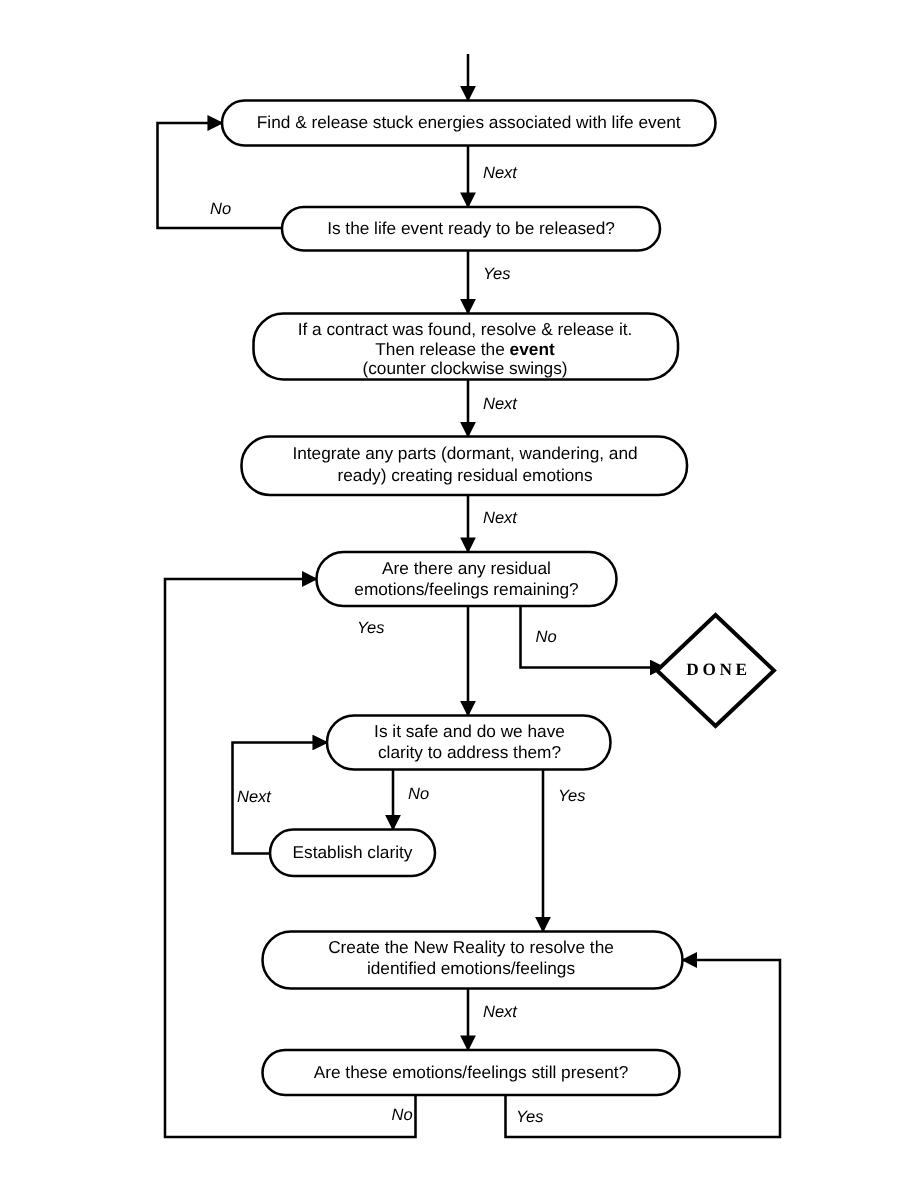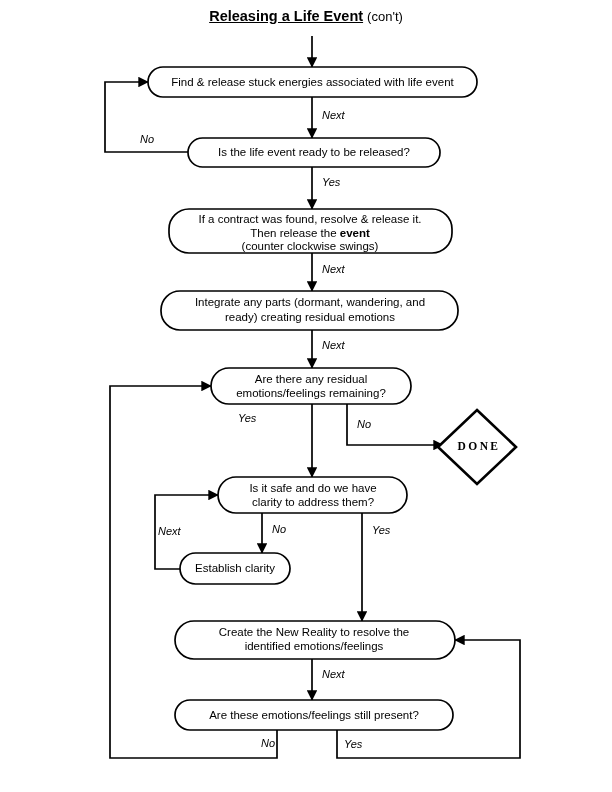--- a/index.html
+++ b/index.html
@@ -83,23 +83,20 @@
     fill: #000000;
     text-anchor: middle;
     dominant-baseline: middle;
   }
 </style>
 </head>
 <body>
 
 <div id="flow-root">
 
-  <div class="page-title">
-    <span class="title-main">Releasing a Life Event</span><span> </span><span class="title-suffix">(con't)</span>
-  </div>
 
   <svg width="612" height="792" viewBox="0 0 612 792" xmlns="http://www.w3.org/2000/svg">
 
     <defs>
       <marker id="arrow" viewBox="0 0 10 10" refX="9.2" refY="5" markerWidth="6.2" markerHeight="6.2" orient="auto-start-reverse">
         <path d="M 0 0 L 10 5 L 0 10 z" fill="#000000"></path>
       </marker>
     </defs>
 
     <path class="conn" d="M 312 36 L 312 67" marker-end="url(#arrow)"></path>

